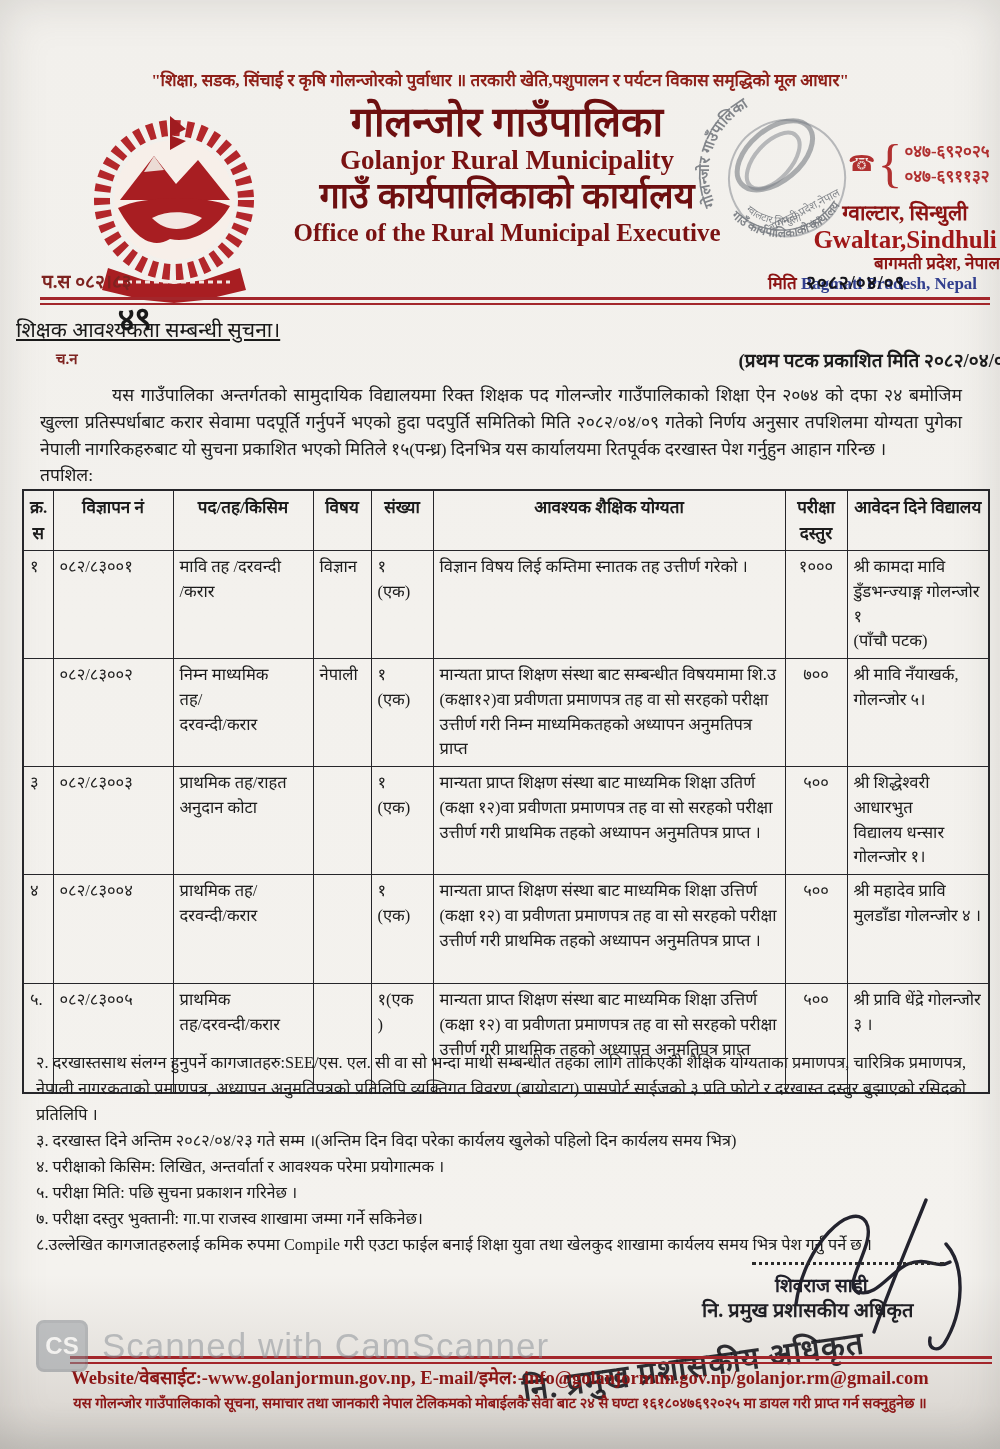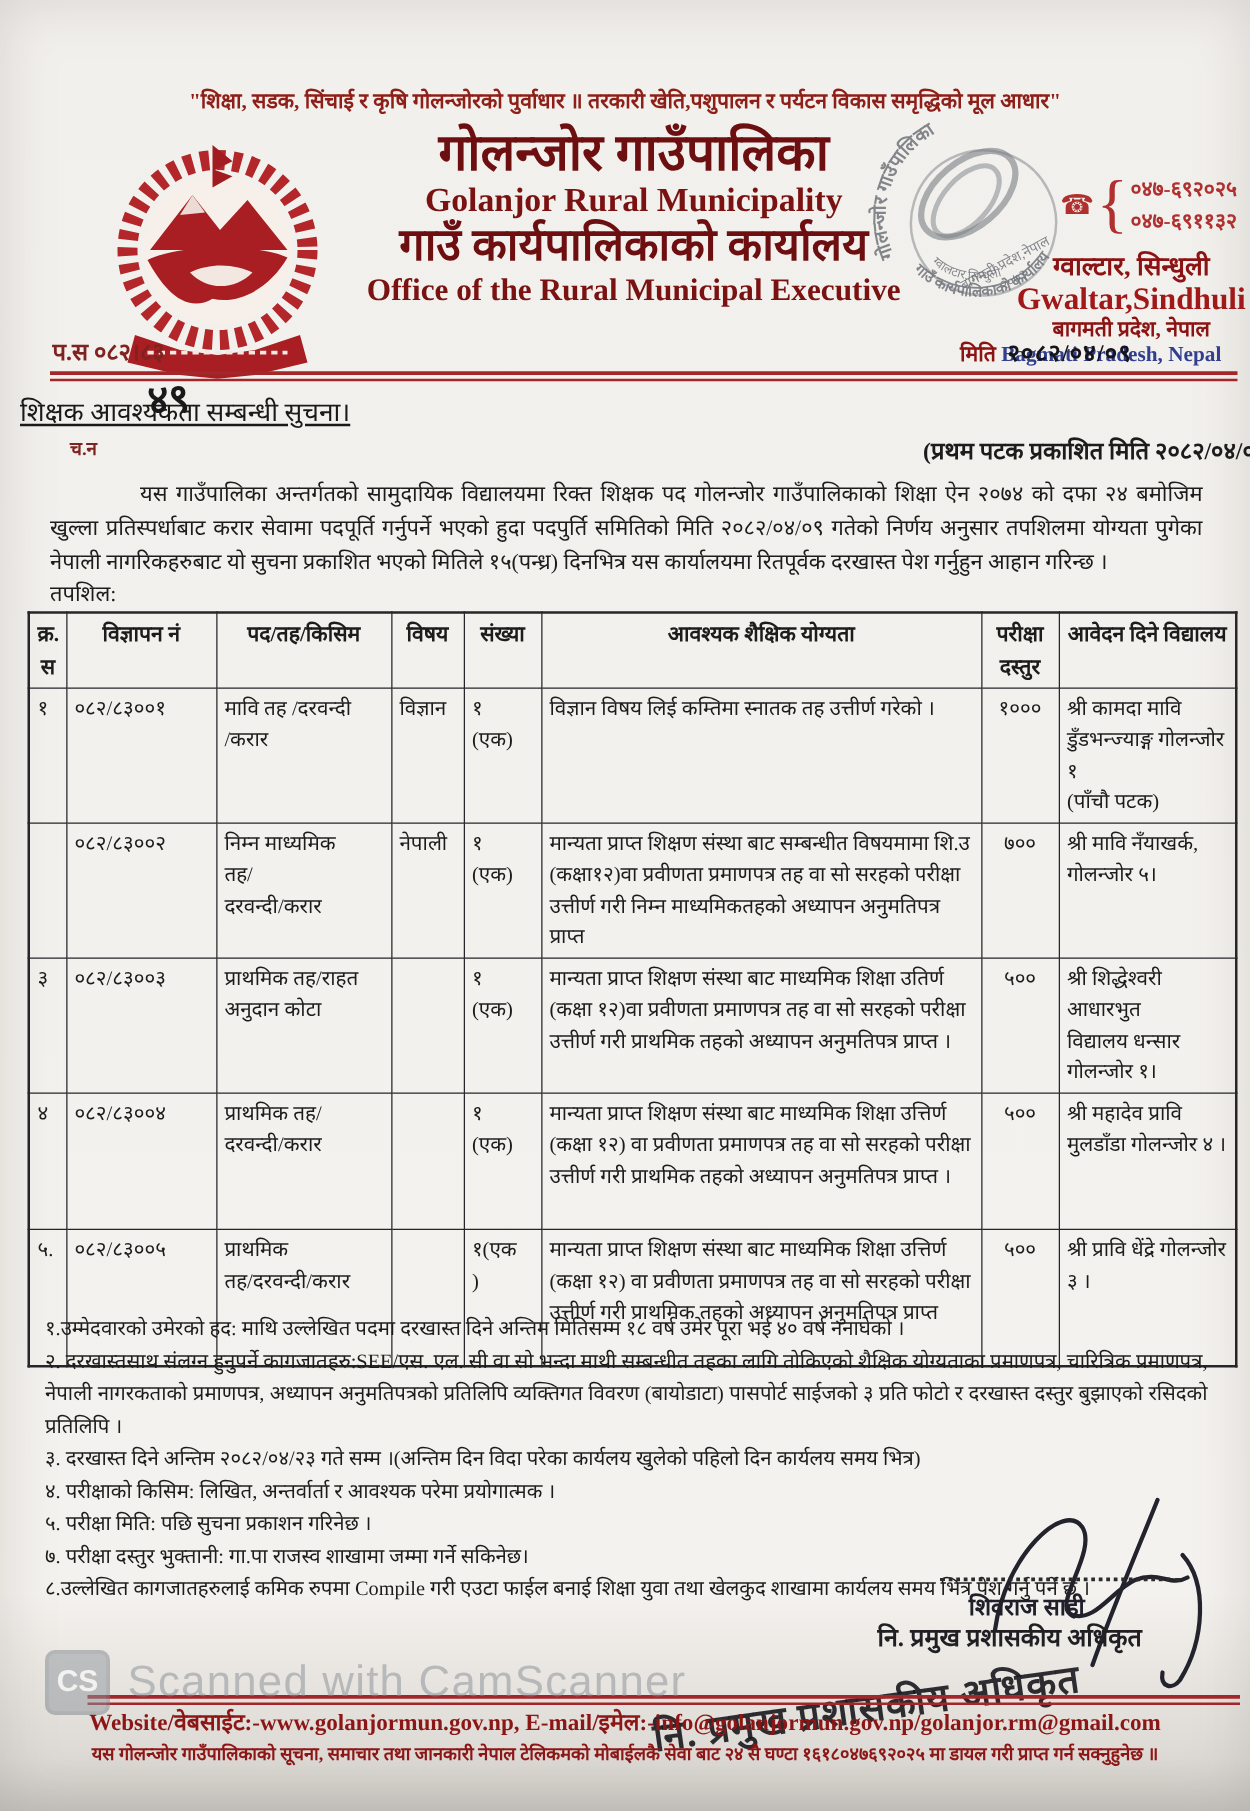--- a/index.html
+++ b/index.html
@@ -18,21 +18,21 @@
   .ch-np2{font-size:36px;font-weight:bold;line-height:1.15;}
   .ch-en2{font-size:25px;font-weight:bold;line-height:1.2;color:#7a1212;}
   .emblem{top:100px;left:84px;}
   .stamp-top{top:78px;left:688px;transform:rotate(-28deg);opacity:.8;}
   .phones{top:138px;left:848px;display:flex;align-items:center;color:#b03030;}
   .phone-icon{font-size:22px;margin-right:2px;}
   .brace{font-size:52px;font-weight:400;line-height:1;margin-right:2px;color:#b03030;}
   .phone-col{display:flex;flex-direction:column;font-size:17px;font-weight:bold;line-height:1.5;font-family:Liberation Serif, serif;}
   .addr1{top:198px;left:810px;width:190px;text-align:center;font-size:21px;font-weight:bold;color:#8c1313;}
   .addr-en{top:226px;left:810px;width:190px;text-align:center;font-size:25px;font-weight:bold;color:#a01818;}
-  .addr2{top:251px;left:810px;width:190px;text-align:center;font-size:17px;font-weight:bold;color:#8c1313;}
+  .addr2{top:251px;left:810px;width:190px;text-align:right;font-size:17px;font-weight:bold;color:#8c1313;}
   .date-row{top:271px;left:768px;width:228px;font-size:17px;font-weight:bold;color:#8c1313;white-space:nowrap;}
   .printed-en{color:#323f8e;}
   .date-hand{position:absolute;left:38px;top:-2px;color:#14141a;font-size:19px;letter-spacing:1px;}
   .ps-ref{top:268px;left:42px;font-size:19px;font-weight:bold;color:#7e2320;}
   .chn-label{top:306px;left:56px;font-size:15px;font-weight:bold;color:#7e2320;margin-top:42px;}
   .chn-value{top:296px;left:118px;font-size:32px;font-weight:bold;color:#191919;transform:rotate(-4deg);}
   .rule{border-top:3px solid #a3262b;border-bottom:2px solid #a3262b;height:3px;}
   .rule-top{top:297px;left:40px;width:950px;}
   
   .title{top:315px;left:0;width:100%;font-size:21px;font-weight:normal;text-decoration:underline;color:#191919;margin-left:16px;}
@@ -238,21 +238,20 @@
 )</td>
       <td class="c5">मान्यता प्राप्त शिक्षण संस्था बाट माध्यमिक शिक्षा उत्तिर्ण (कक्षा १२) वा प्रवीणता प्रमाणपत्र तह वा सो सरहको परीक्षा  उत्तीर्ण गरी प्राथमिक तहको अध्यापन अनुमतिपत्र प्राप्त</td>
       <td class="c6">५००</td>
       <td class="c7">श्री प्रावि धेंद्रे गोलन्जोर
 ३ ।</td>
     </tr>
       </tbody>
   </table>
 
   <div class="abs notes">
-      <div class="note">१.उम्मेदवारको उमेरको हद:  माथि उल्लेखित पदमा दरखास्त दिने अन्तिम मितिसम्म १८ वर्ष उमेर पूरा भई ४० वर्ष ननाघेको ।</div>
       <div class="note">२. दरखास्तसाथ संलग्न हुनुपर्ने कागजातहरु:SEE/एस. एल. सी वा सो भन्दा माथी सम्बन्धीत तहका लागि तोकिएको शैक्षिक योग्यताका प्रमाणपत्र, चारित्रिक प्रमाणपत्र, नेपाली नागरकताको प्रमाणपत्र, अध्यापन अनुमतिपत्रको प्रतिलिपि व्यक्तिगत विवरण (बायोडाटा) पासपोर्ट साईजको ३ प्रति फोटो र दरखास्त दस्तुर बुझाएको रसिदको प्रतिलिपि ।</div>
       <div class="note">३. दरखास्त दिने अन्तिम २०८२/०४/२३ गते सम्म ।(अन्तिम दिन विदा परेका कार्यलय खुलेको पहिलो दिन कार्यलय समय भित्र)</div>
       <div class="note">४. परीक्षाको किसिम: लिखित, अन्तर्वार्ता र आवश्यक परेमा प्रयोगात्मक ।</div>
       <div class="note">५. परीक्षा मिति: पछि सुचना प्रकाशन गरिनेछ ।</div>
       <div class="note">७. परीक्षा दस्तुर भुक्तानी: गा.पा राजस्व शाखामा जम्मा गर्ने सकिनेछ।</div>
       <div class="note">८.उल्लेखित कागजातहरुलाई कमिक रुपमा Compile गरी एउटा फाईल बनाई शिक्षा युवा तथा खेलकुद शाखामा कार्यलय समय भित्र पेश गर्नु पर्ने छ ।</div>
     </div>
 
   <div class="abs sig-svg">
     <svg width="215" height="165" viewBox="0 0 215 165">

